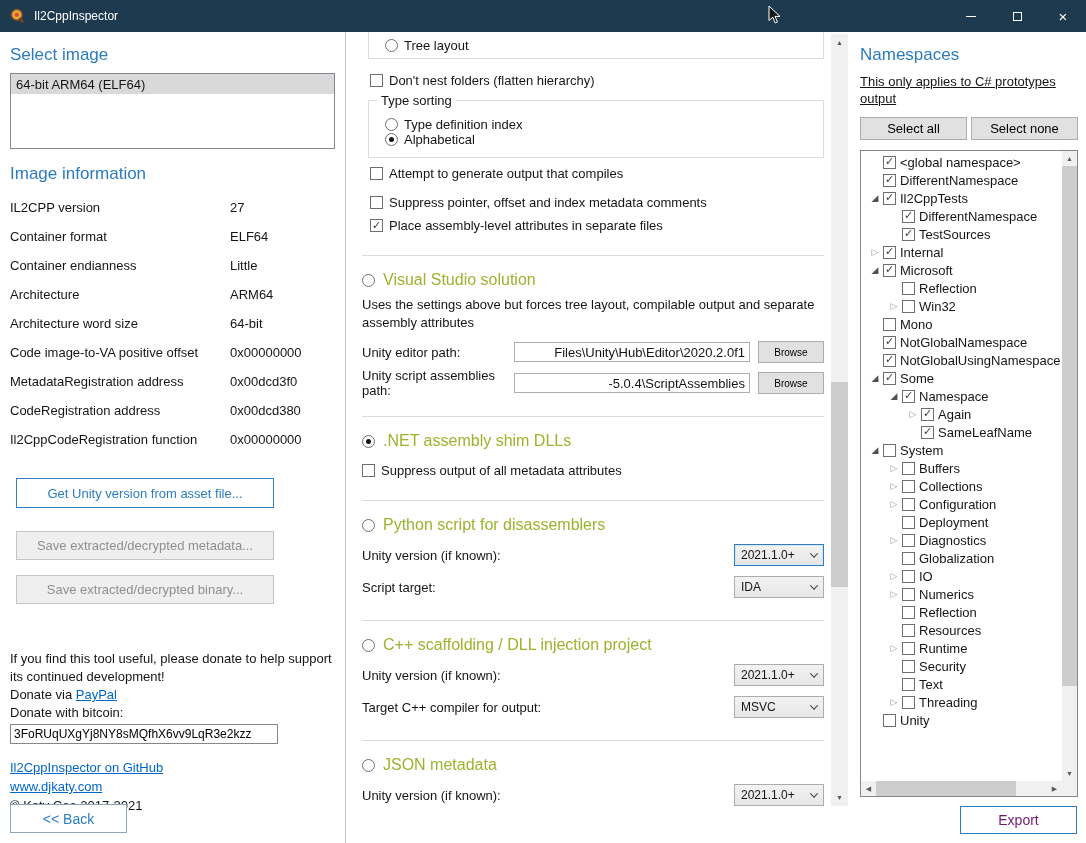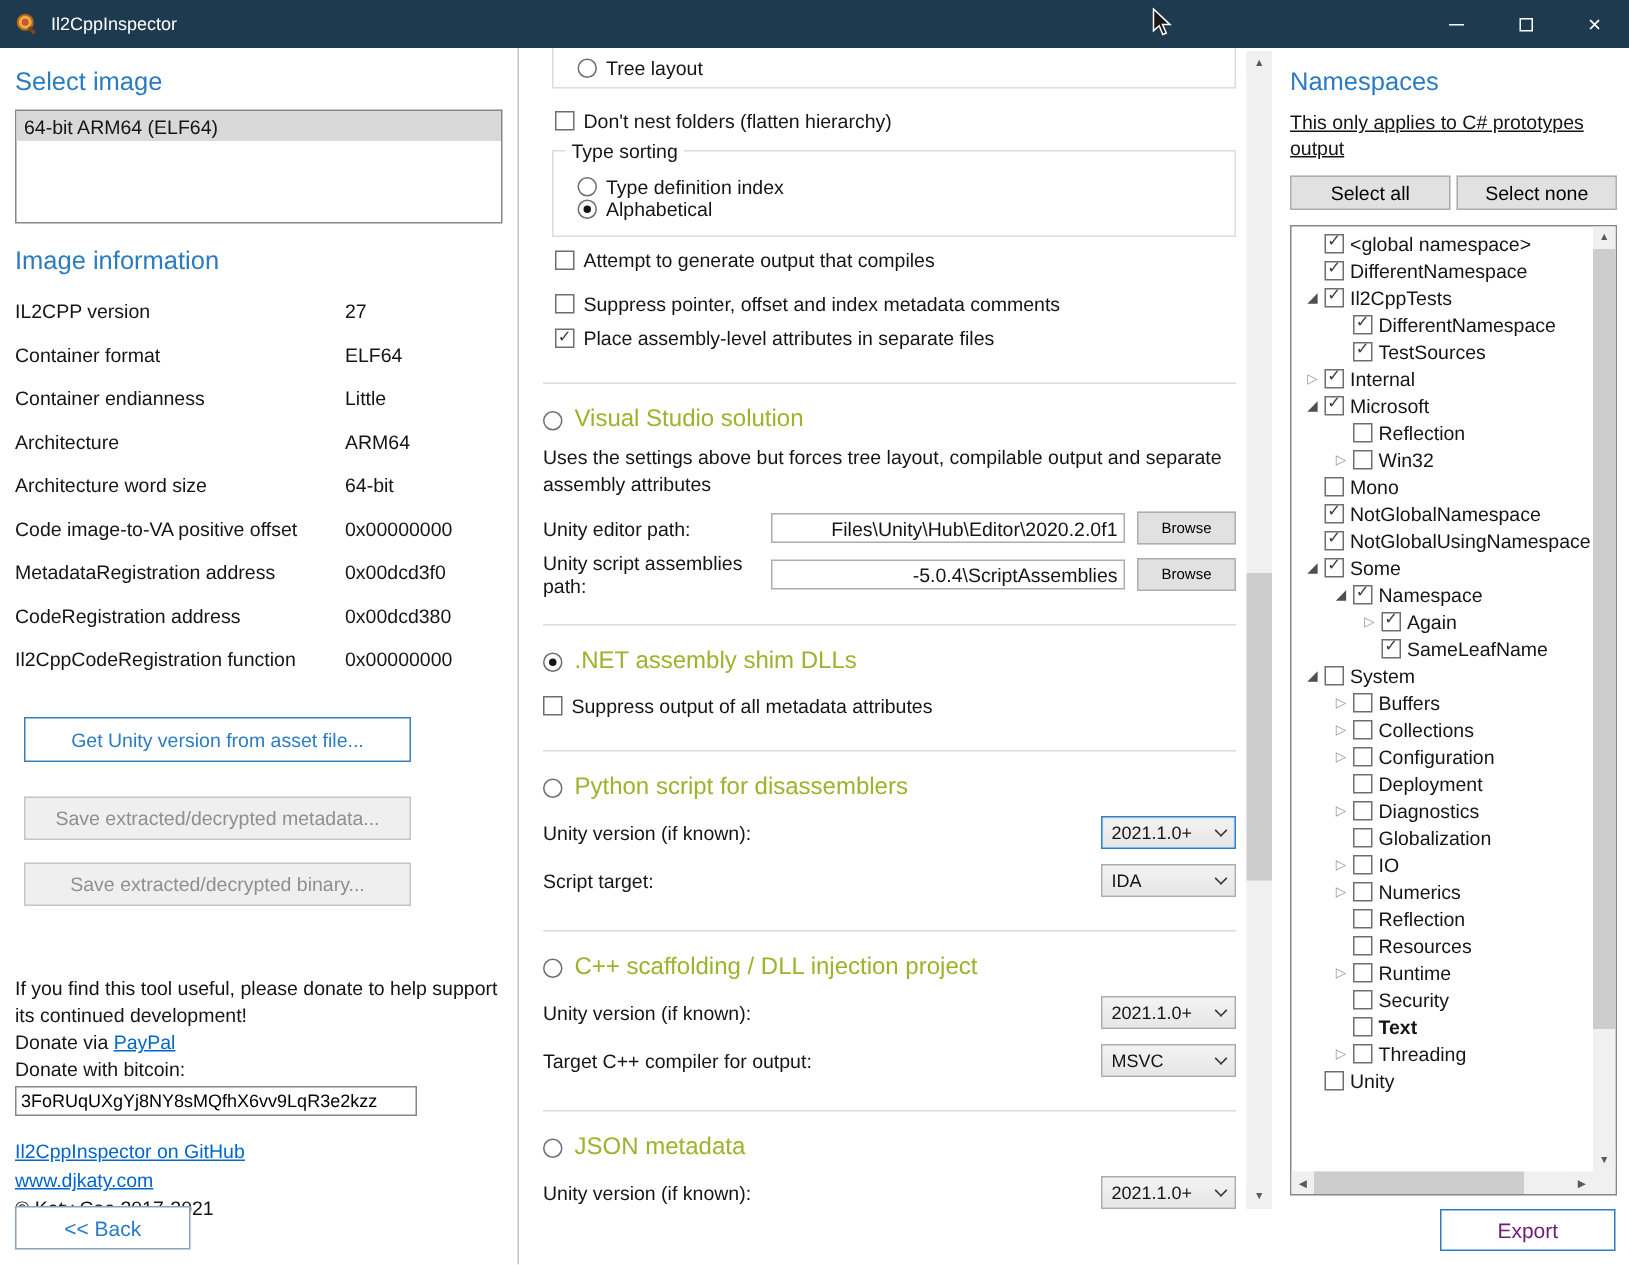--- a/index.html
+++ b/index.html
@@ -487,21 +487,21 @@
         <div class="tree-row" style="padding-left: 25px;">
           <span class="expander closed">▷</span>
           <span class="cb"></span>
           <span class="tree-label">Runtime</span>
         </div>
         <div class="tree-row" style="padding-left: 25px;">
           <span class="expander none"></span>
           <span class="cb"></span>
           <span class="tree-label">Security</span>
         </div>
-        <div class="tree-row" style="padding-left: 25px; font-weight: bold;">
+        <div class="tree-row" style="padding-left: 25px;">
           <span class="expander none"></span>
           <span class="cb"></span>
           <span class="tree-label">Text</span>
         </div>
         <div class="tree-row" style="padding-left: 25px;">
           <span class="expander closed">▷</span>
           <span class="cb"></span>
           <span class="tree-label">Threading</span>
         </div>
         <div class="tree-row" style="padding-left: 6px;">

